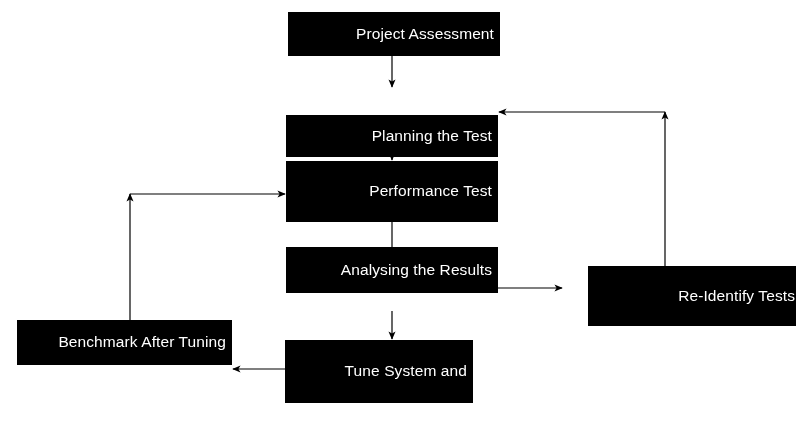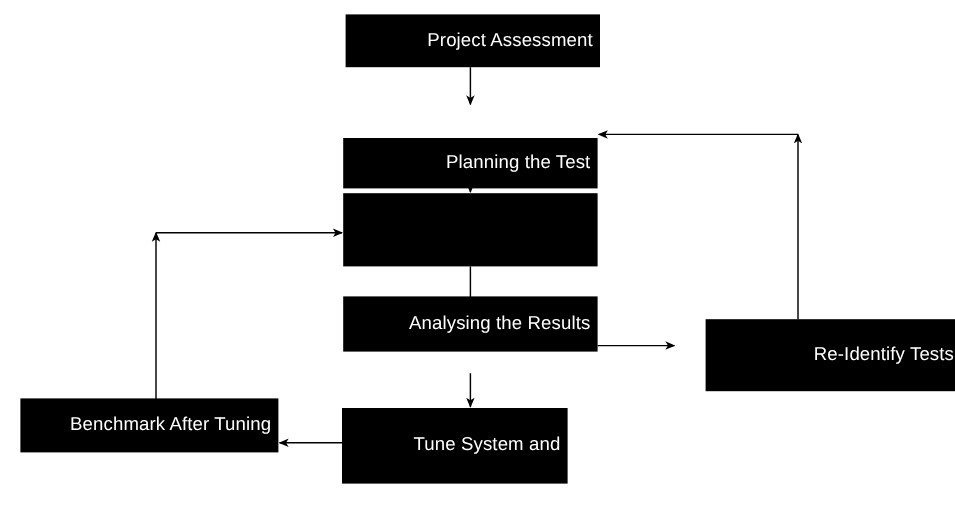--- a/index.html
+++ b/index.html
@@ -40,21 +40,21 @@
     height: 426px;
     pointer-events: none;
   }
   
   #n-project    { left: 288px; top: 12px;  width: 212px; height: 44px; }
   #n-planning   { left: 286px; top: 80px;  width: 212px; height: 42px; margin-top: 35px; }
   #n-perf       { left: 286px; top: 161px; width: 212px; height: 61px; }
   #n-analysing  { left: 286px; top: 247px; width: 212px; height: 46px; }
   #n-tune       { left: 285px; top: 340px; width: 188px; height: 63px; }
   #n-reident    { left: 588px; top: 266px; width: 213px; height: 60px; }
-  #n-benchmark  { left: 17px;  top: 332px; width: 215px; height: 45px; }
+  #n-benchmark  { left: 17px;  top: 320px; width: 215px; height: 45px; }
 </style>
 </head>
 <body>
 
 <div id="canvas">
 
   <svg id="edges" viewBox="0 0 796 426" width="796" height="426" xmlns="http://www.w3.org/2000/svg">
     <defs>
       <marker id="arrow" viewBox="0 0 10 10" refX="9" refY="5" markerWidth="7" markerHeight="7" orient="auto-start-reverse">
         <path d="M 0 0.8 L 10 5 L 0 9.2 L 2.6 5 Z" fill="#000000"></path>
@@ -99,20 +99,21 @@
   <div class="node" id="n-project">
     <span>Project Assessment</span>
   </div>
 
   <div class="node" id="n-planning">
     <span>Planning the Test</span>
   </div>
 
   <div class="node" id="n-perf">
     <div>
+      <span>Performance Test</span>
     </div>
   </div>
 
   <div class="node" id="n-analysing">
     <span>Analysing the Results</span>
   </div>
 
   <div class="node" id="n-tune">
     <div>
       <span>Tune System and</span>

